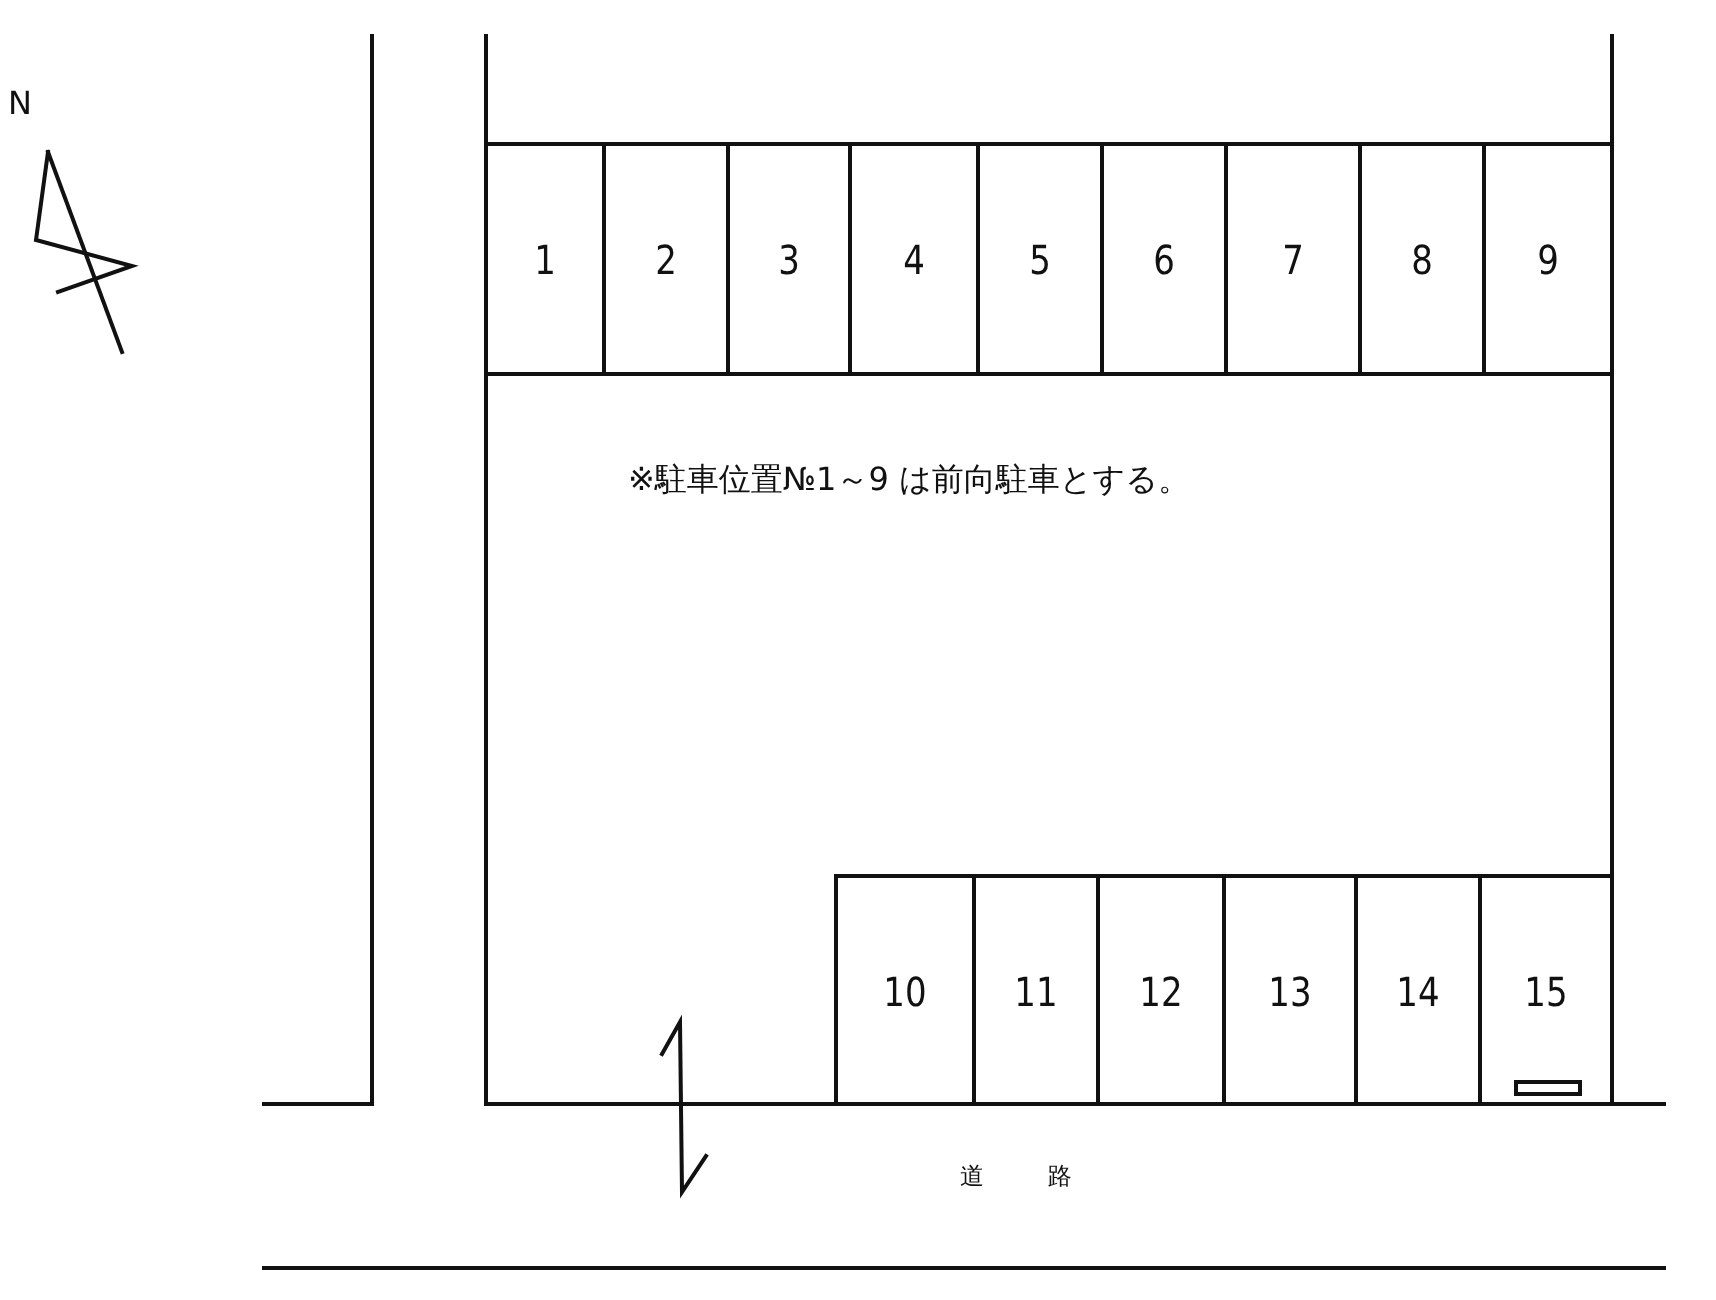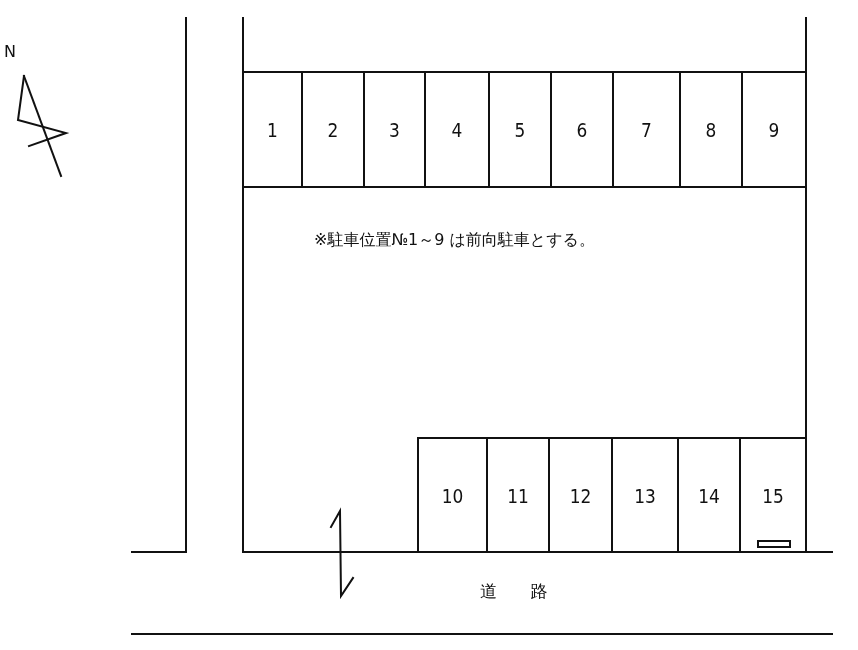--- a/index.html
+++ b/index.html
@@ -4,21 +4,21 @@
 <style>
   html, body { margin: 0; padding: 0; background: #ffffff; }
   body { width: 858px; height: 650px; position: relative; overflow: hidden;
          font-family: "DejaVu Sans", "Liberation Sans", sans-serif; }
   svg { position: absolute; left: 0; top: 0; }
   .ln { stroke: #111111; stroke-width: 2; fill: none; stroke-linecap: square; }
   .lbl { position: absolute; color: #111111; font-family: "DejaVu Sans", "Liberation Sans", sans-serif;
          text-align: center; white-space: nowrap; }
   .num { font-size: 20px; transform: scaleX(0.85); }
   .note { font-size: 16px; }
-  .road { font-size: 17px; letter-spacing: 14px; }
+  .road { font-size: 12px; letter-spacing: 14px; }
   .north { font-size: 16px; }
 </style>
 </head>
 <body>
 
 <svg width="858" height="650" viewBox="0 0 858 650">
 
   <g>
     <polyline class="ln" points="24,76 18,120 66,133 29,146"></polyline>
     <line class="ln" x1="24" y1="76" x2="61" y2="176"></line>

